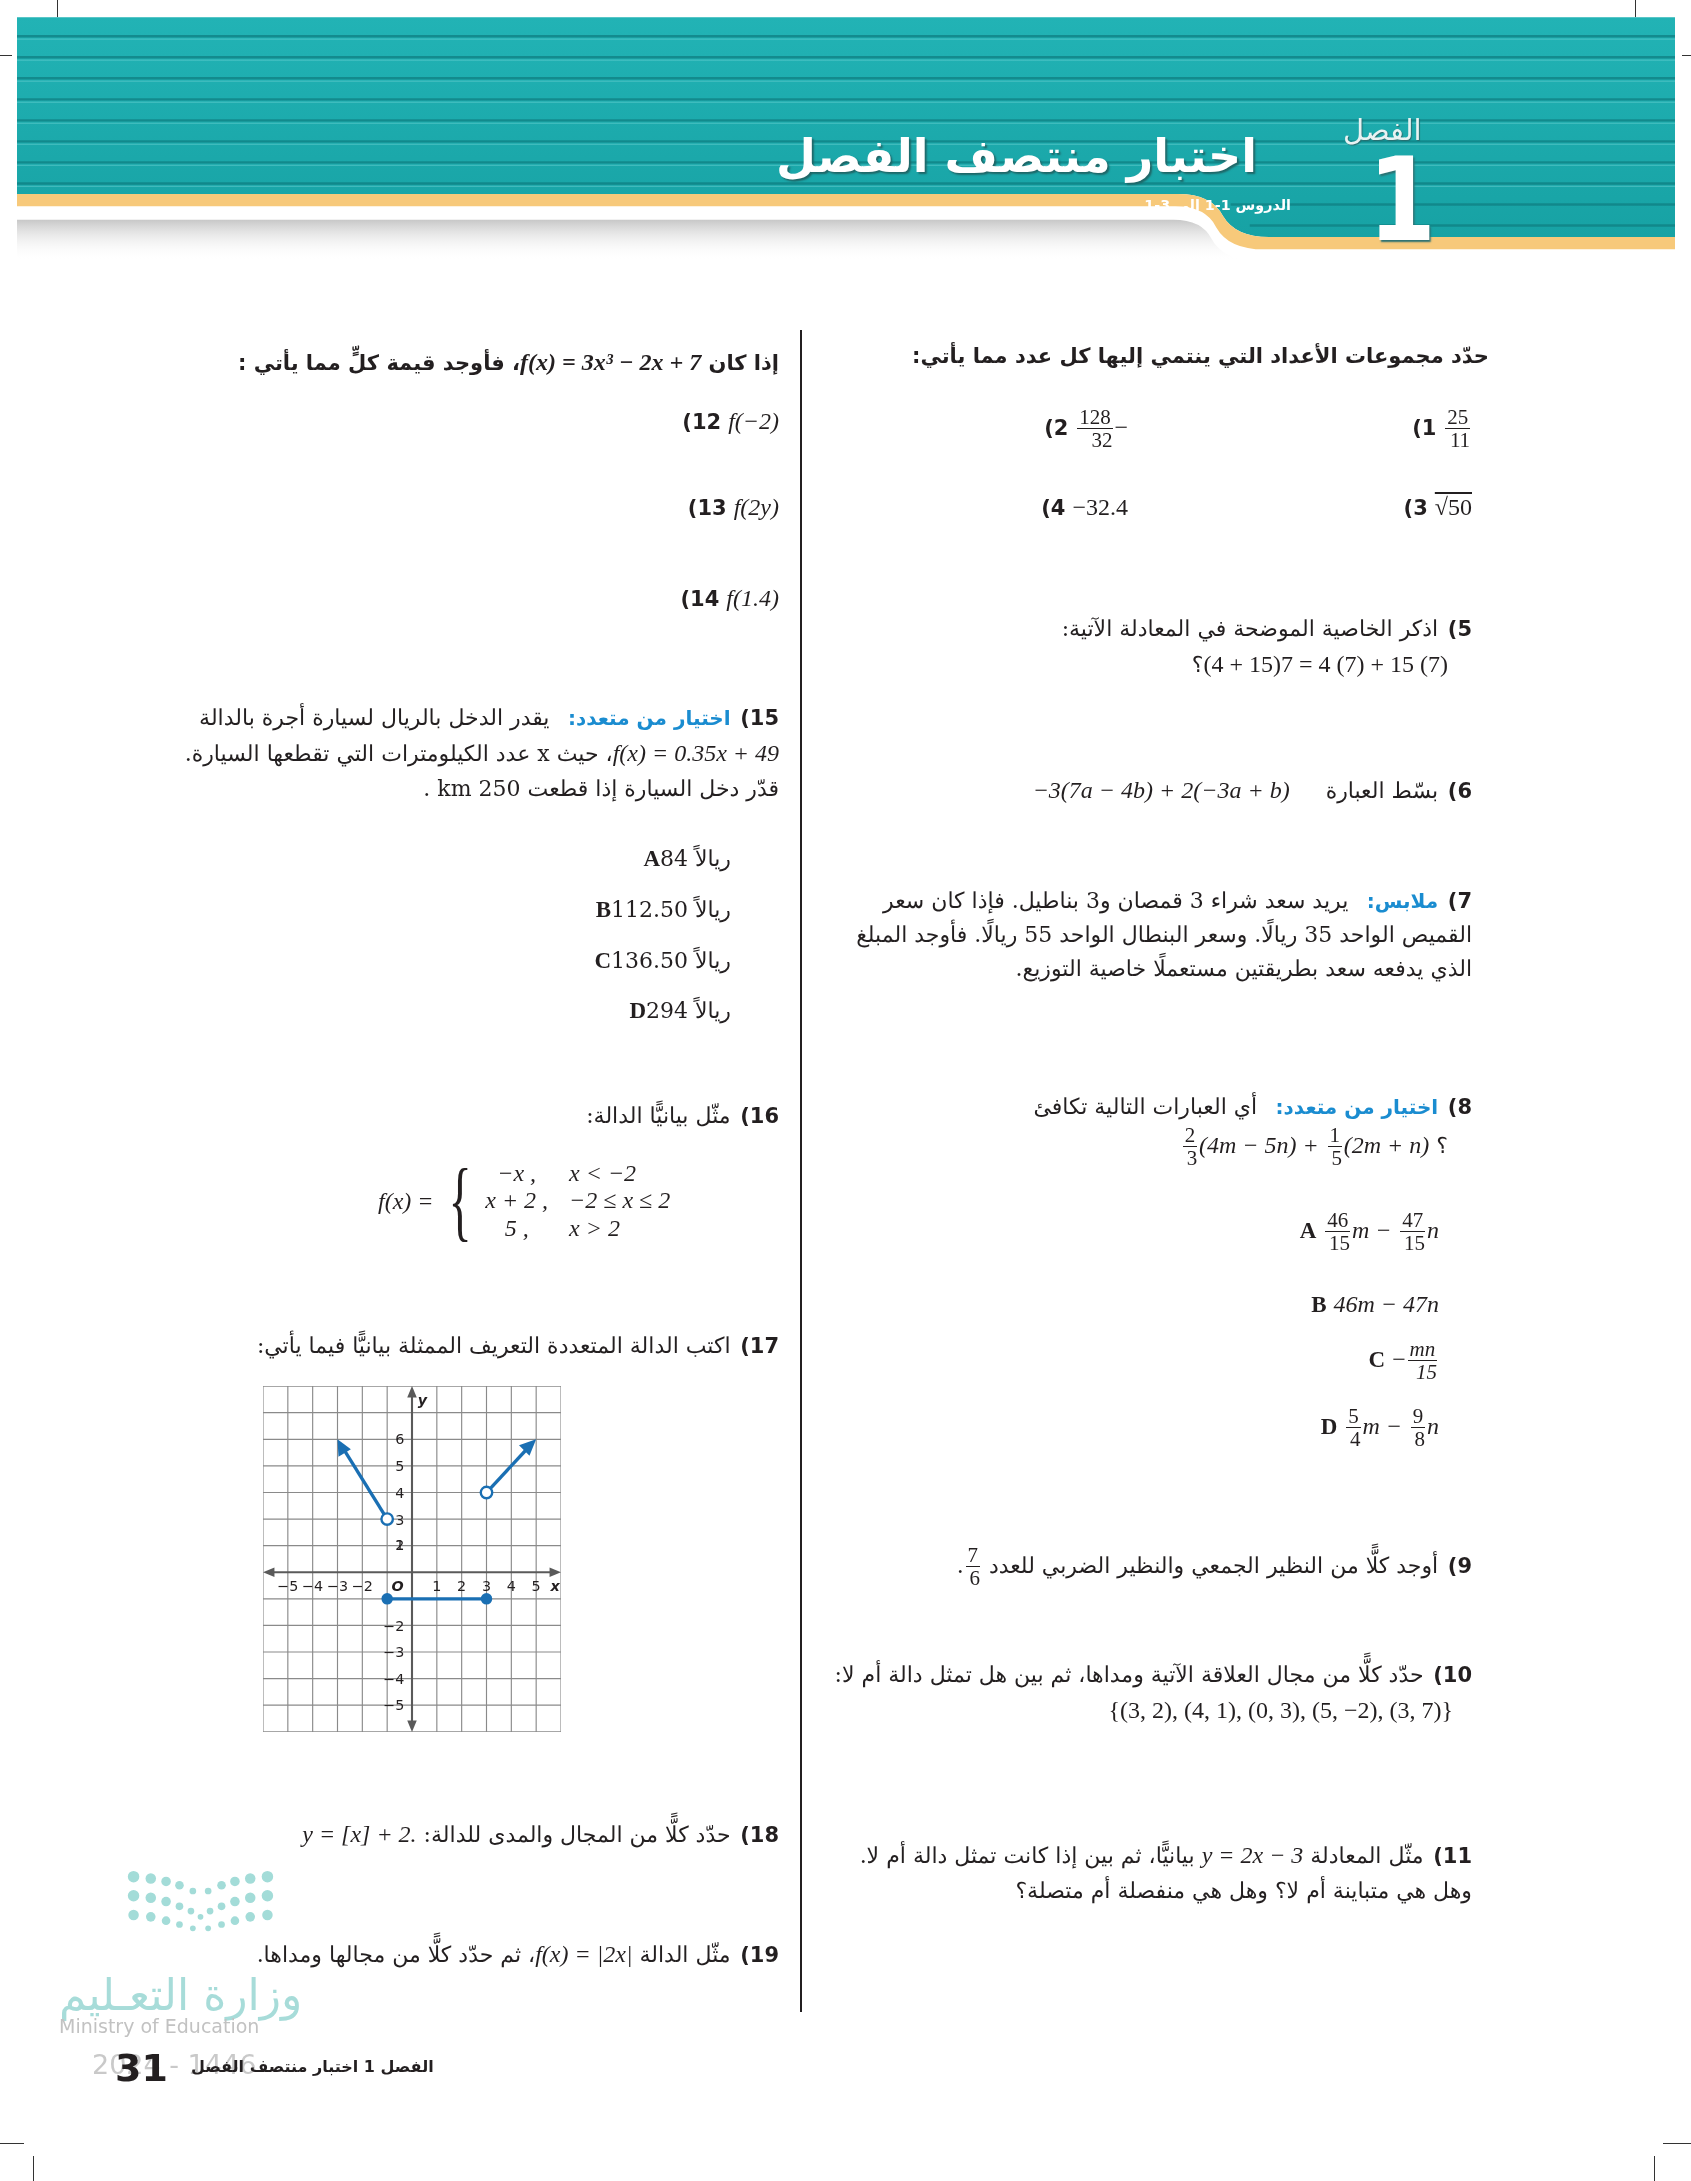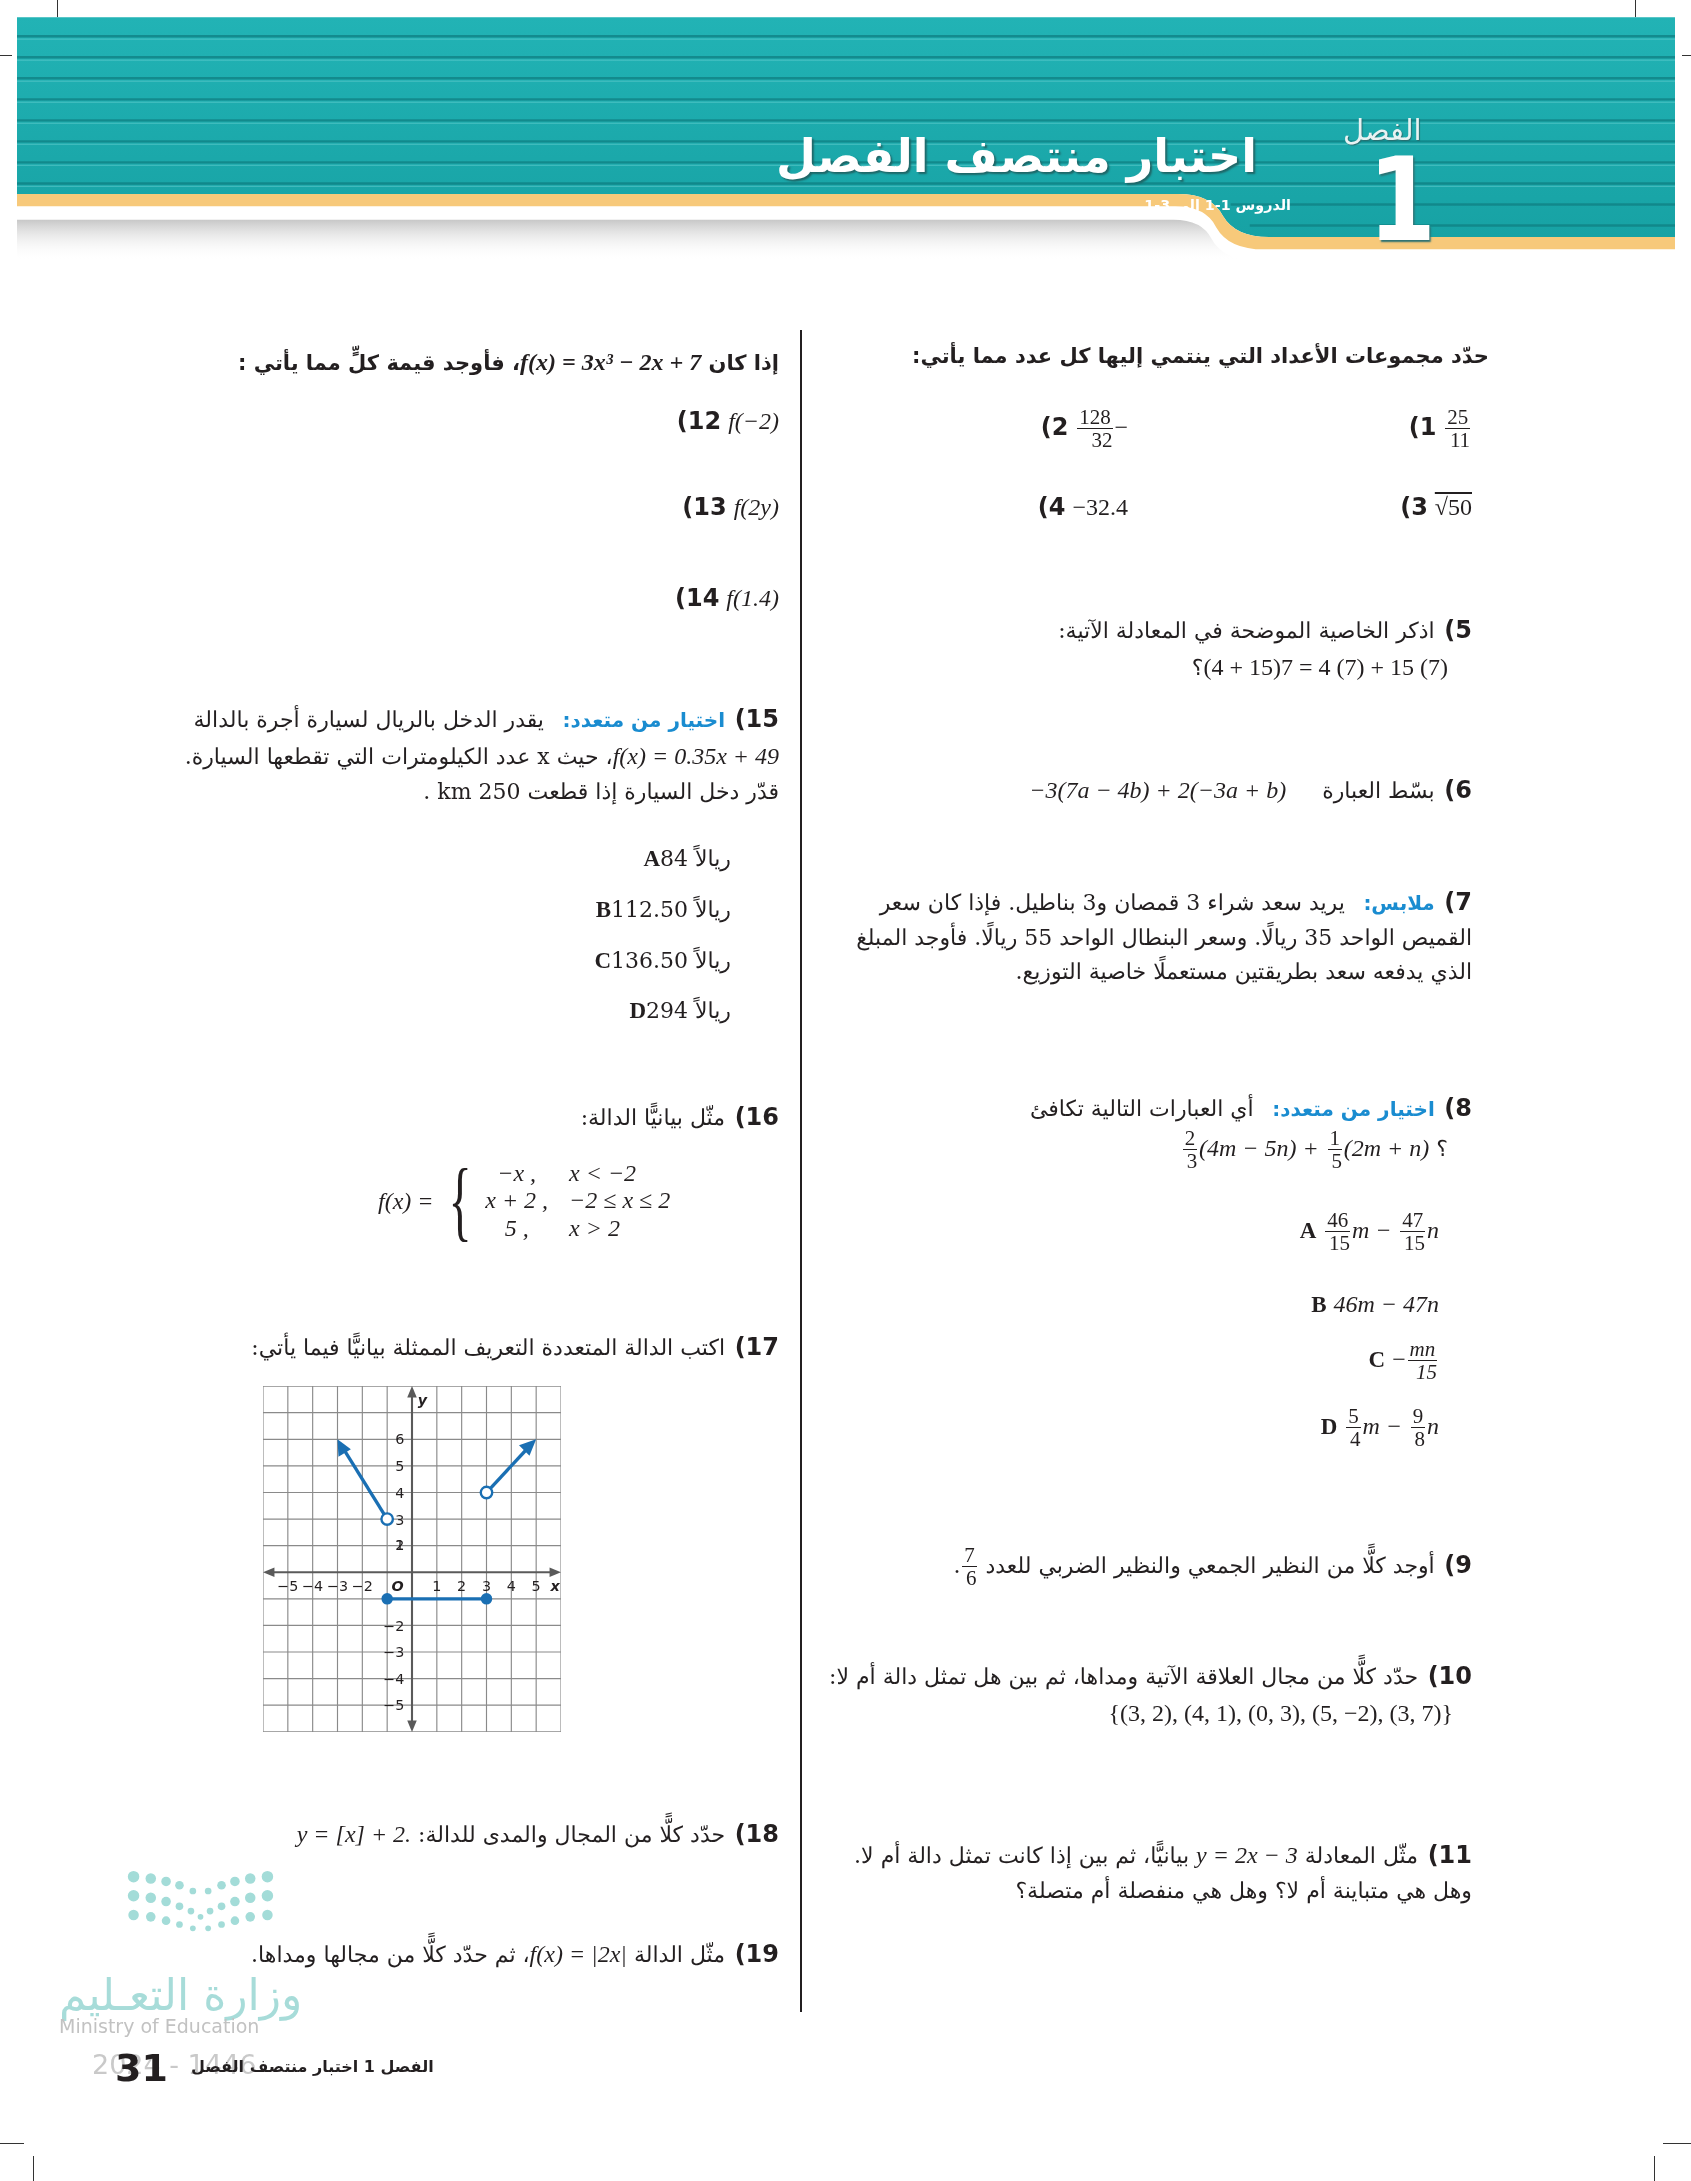--- a/index.html
+++ b/index.html
@@ -13,21 +13,21 @@
   .banner svg { position: absolute; left: 0; top: 0; }
   .chap-label { position: absolute; left: 1343px; top: 113px; font-family: "DejaVu Sans", sans-serif; font-size: 29px; font-weight: normal; color: #e8f3f3; direction: rtl; text-shadow: 1px 1px 1px #2a6d6e; }
   .chap-num { position: absolute; left: 1362px; top: 143px; font-family: "DejaVu Sans", sans-serif; font-size: 115px; font-weight: bold; color: #ffffff; line-height: 1; text-shadow: 1.9px 1.9px 1.9px #2d7273; transform: scaleX(0.85); }
   .title { position: absolute; right: 435px; top: 129px; font-family: "DejaVu Sans", sans-serif; font-size: 46px; font-weight: bold; color: #ffffff; direction: rtl; text-shadow: 1.9px 1.9px 1.9px #1f6667; }
   .subtitle { position: absolute; right: 401px; top: 197px; font-family: "DejaVu Sans", sans-serif; font-size: 14.3px; font-weight: bold; color: #ffffff; direction: rtl; }
 
   .divider { position: absolute; left: 800px; top: 330px; width: 1.9px; height: 1682px; background: #231f20; }
 
   .rtl { direction: rtl; text-align: right; unicode-bidi: plaintext; }
   .q { position: absolute; font-size: 22px; line-height: 1.55; }
-  .qnum { font-family: "DejaVu Sans", sans-serif; font-weight: bold; font-size: 24px; margin-left: 9.6px; }
+  .qnum { font-family: "DejaVu Sans", sans-serif; font-weight: bold; font-size: 21px; margin-left: 9.6px; }
   .blue { color: #1a8cd0; font-family: "DejaVu Sans", sans-serif; font-weight: bold; font-size: 20px; }
   .math { font-family: "Liberation Serif", serif; font-size: 24px; direction: ltr; unicode-bidi: isolate; display: inline-block; }
   .it { font-style: italic; }
   .frac { display: inline-flex; flex-direction: column; vertical-align: middle; font-family: "Liberation Serif", serif; font-size: 21px; line-height: 1.05; margin: 0 1.9px; }
   .frac .num { border-bottom: 1.4px solid #231f20; padding: 0 1.9px; }
   .heading { position: absolute; font-family: "DejaVu Sans", sans-serif; font-weight: bold; font-size: 21px; direction: rtl; }
   .opt-letter { font-family: "Liberation Serif", serif; font-weight: bold; font-size: 23px; margin-left: 9.6px; }
 
   .graph { position: absolute; left: 263px; top: 1386px; }
   .footer-num { position: absolute; left: 115px; top: 2046px; font-family: "DejaVu Sans", sans-serif; font-weight: bold; font-size: 38px; color: #231f20; }

